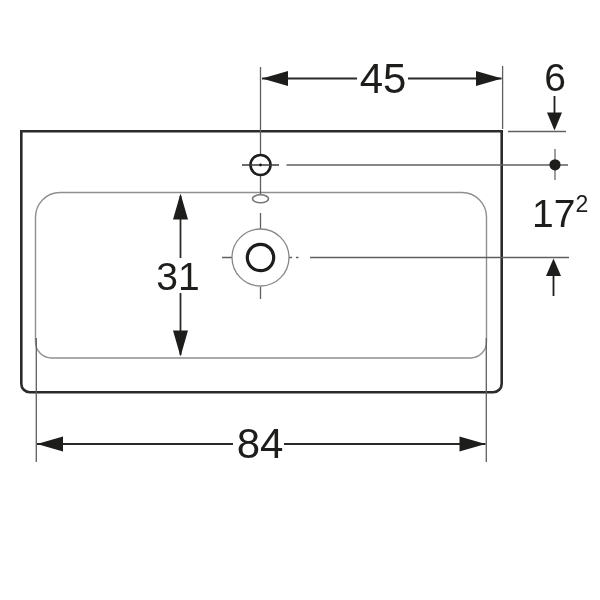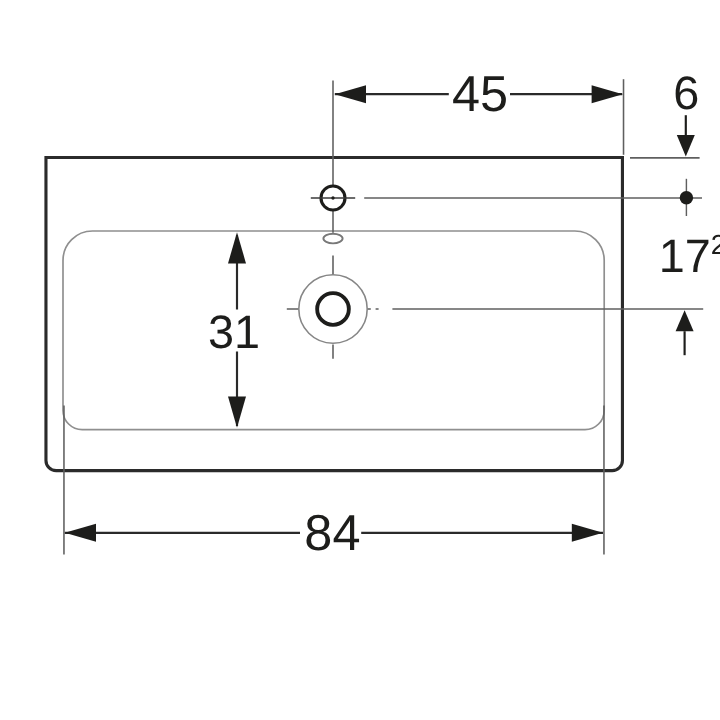--- a/index.html
+++ b/index.html
@@ -9,21 +9,20 @@
     height: 600px;
     background: #ffffff;
     overflow: hidden;
     font-family: "Liberation Sans", sans-serif;
   }
   .canvas {
     position: relative;
     width: 528px;
     height: 600px;
     background: #ffffff;
-    padding-left: 17px;
   }
   svg { display: block; }
   .dim-label {
     font-family: "Liberation Sans", sans-serif;
     fill: #1d1d1b;
   }
 </style>
 </head>
 <body>
 

